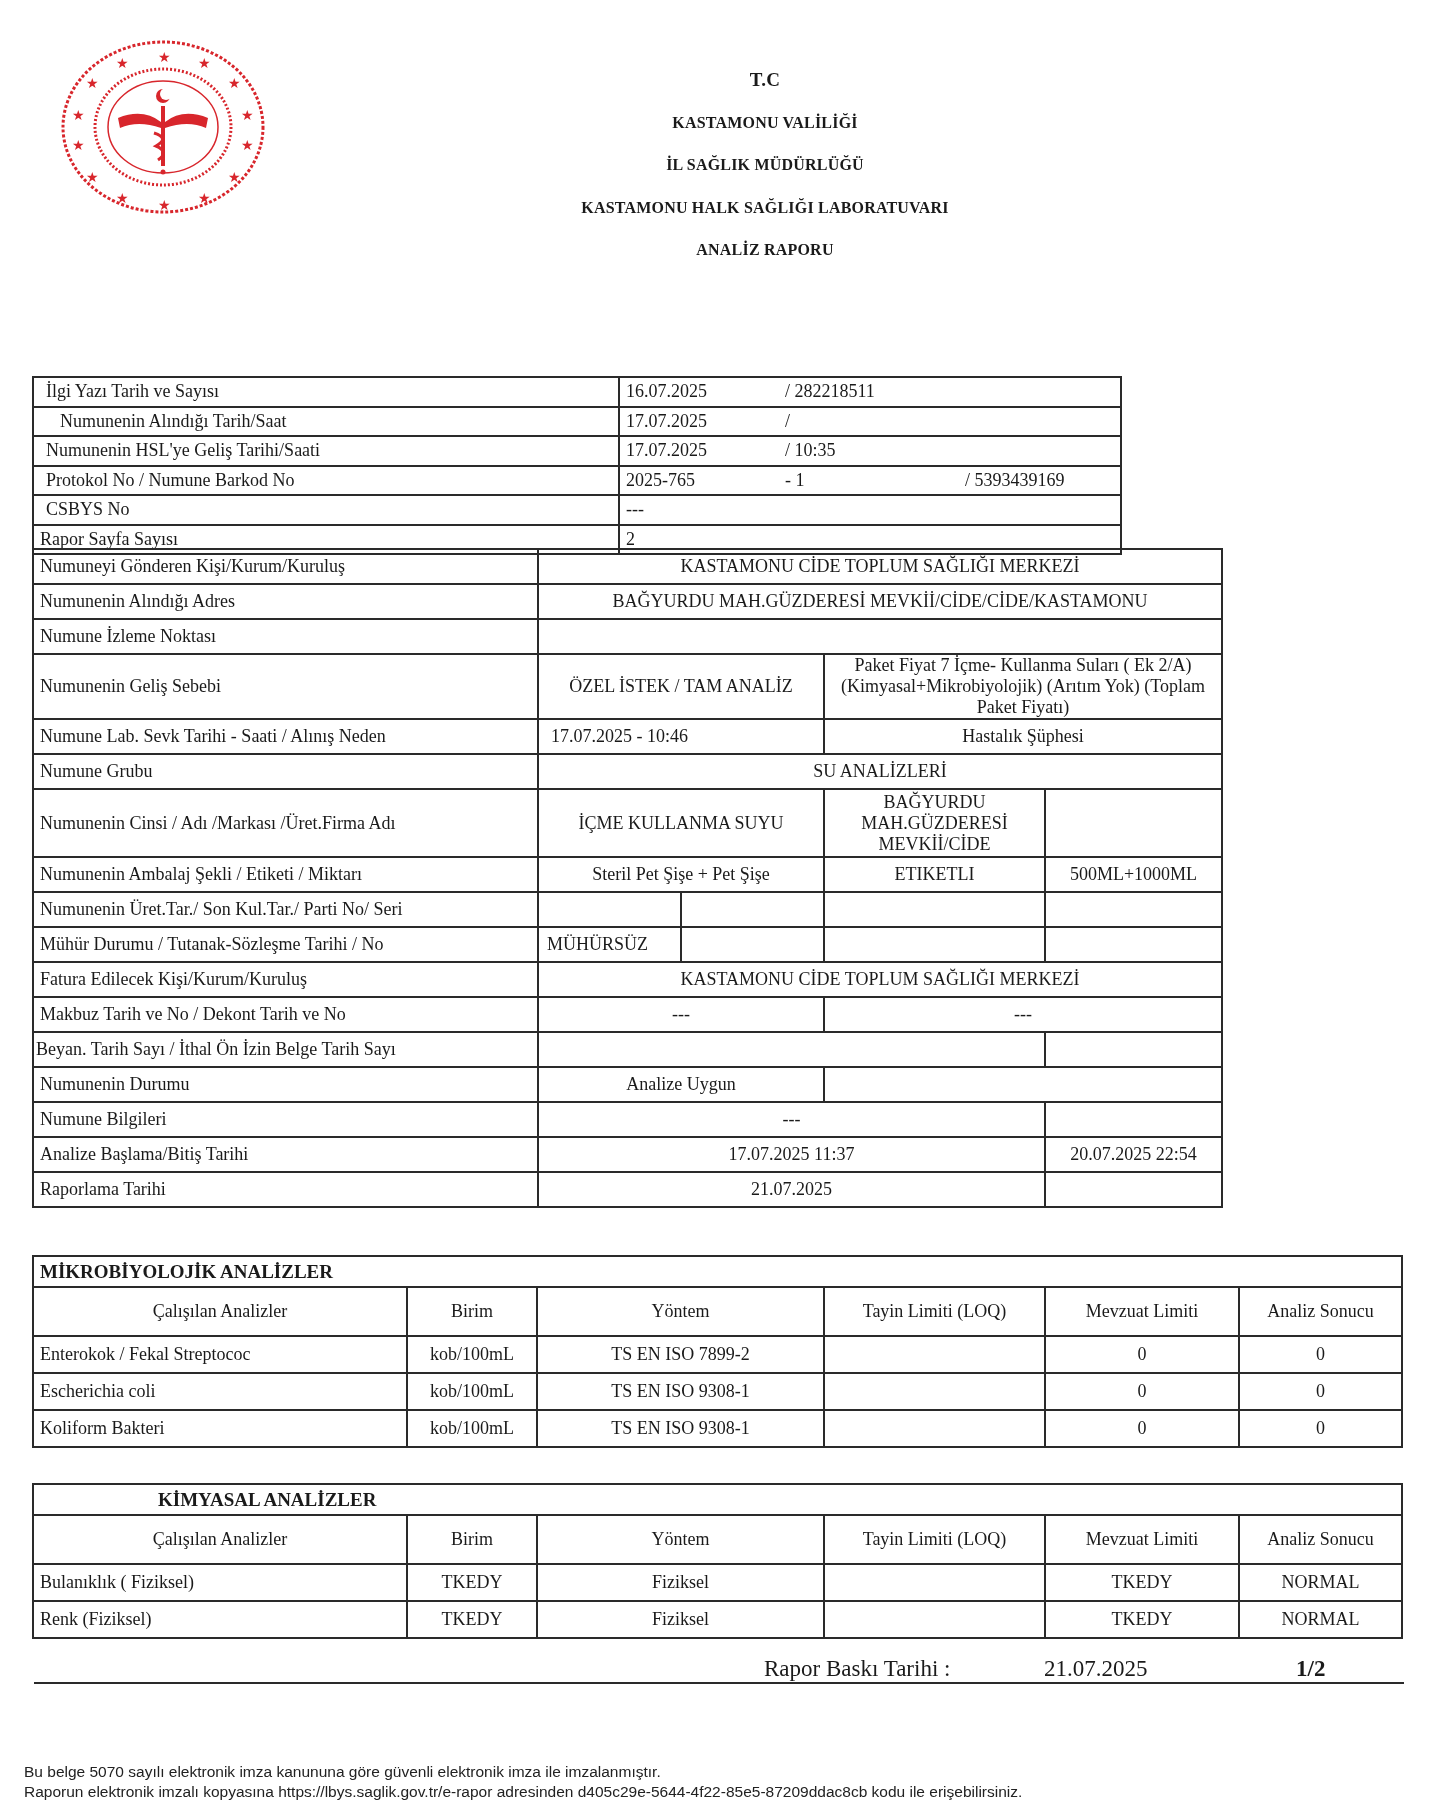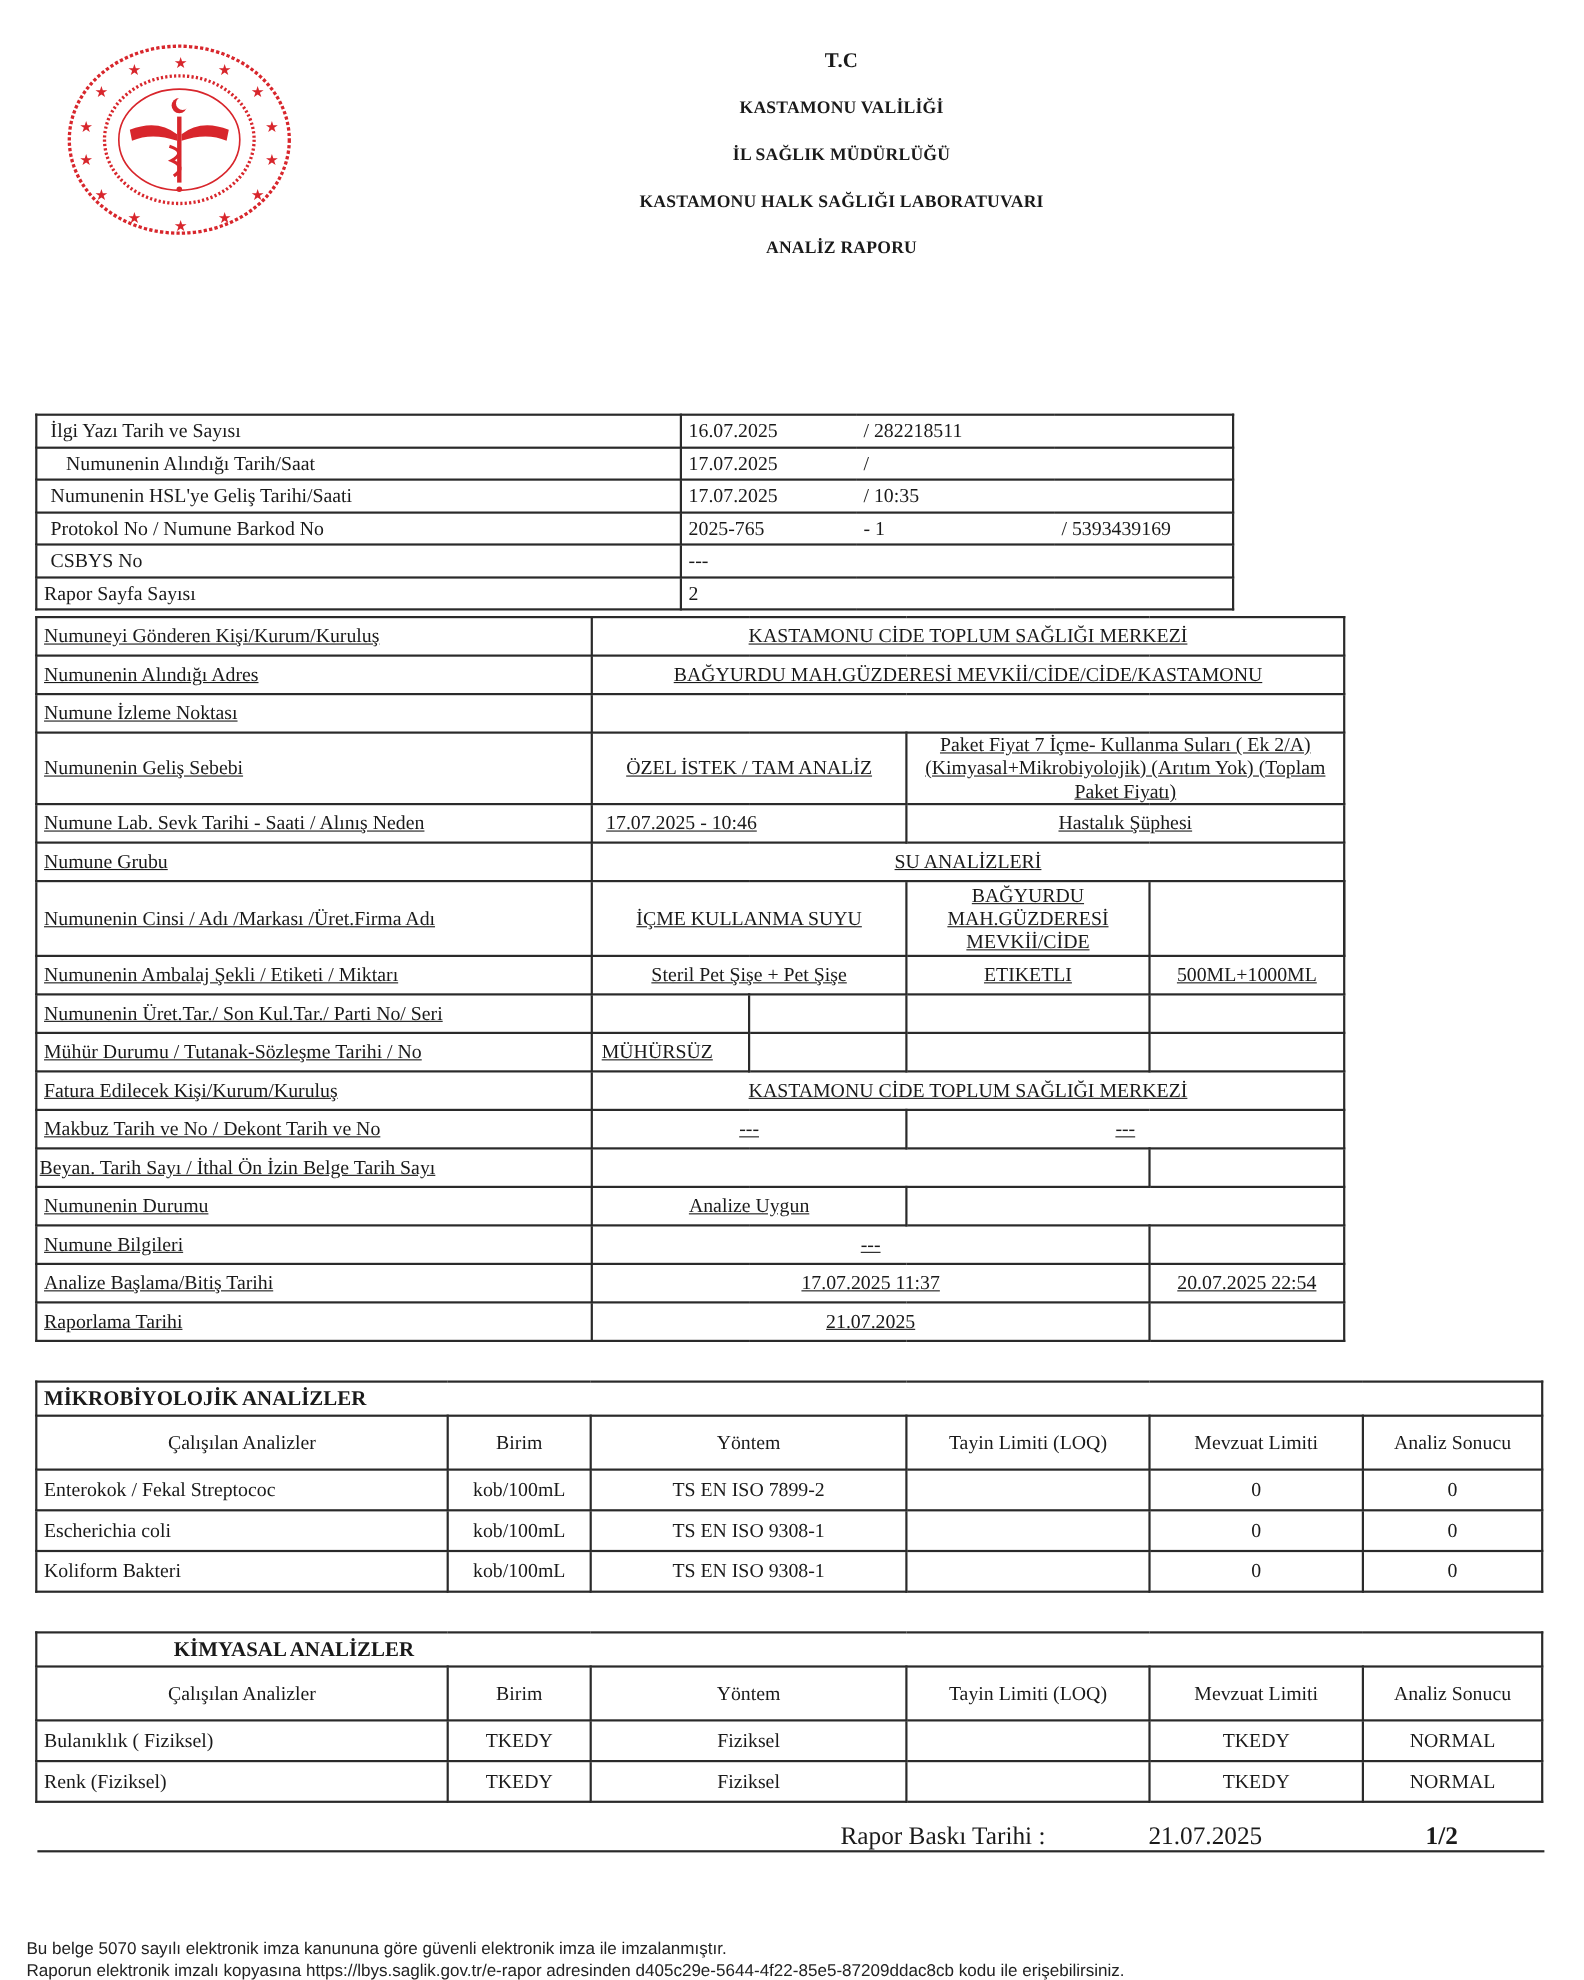--- a/index.html
+++ b/index.html
@@ -1,27 +1,27 @@
 <!DOCTYPE html>
 <html><head>
 <meta charset="utf-8">
 <style>
   html, body { margin:0; padding:0; background:#ffffff; }
   body { width:1440px; height:1800px; position:relative; overflow:hidden;
          font-family:"Liberation Serif","DejaVu Serif",serif; color:#1a1a1a; }
   .logo { position:absolute; left:58px; top:38px; width:210px; height:178px; }
-  .header { position:absolute; left:430px; top:35px; width:670px; text-align:center; }
+  .header { position:absolute; left:430px; top:59px; width:670px; text-align:center; }
   .header div { font-weight:bold; font-size:16px; height:42.5px; line-height:42.5px; letter-spacing:0.2px; }
   .header .tc { font-size:19px; }
 
   table { border-collapse:collapse; table-layout:fixed; position:absolute; left:32px; width:1090px; }
   td, th { border:2px solid #2a2a2a; font-size:18px; padding:0 6px; overflow:hidden; white-space:nowrap; }
   .t1 td { height:27.5px; }
   .t1 { top:376px; }
-  .t2 { top:560px;text-decoration:underline; }
+  .t2 { top:548px; }
   .t2 td { height:33px; }
   .c { text-align:center; }
   .multi { white-space:normal; line-height:21px; }
   .micro { top:1255px; }
   .chem { top:1467px;margin-top:16px; }
   .res td { height:35px; }
   .res th { height:47px; font-weight:normal; font-size:18px; }
   .res .title-row td { height:29px; font-weight:bold; font-size:19px; border-bottom:2px solid #2a2a2a; }
   .footer { position:absolute; left:34px; top:1654px; width:1370px; height:28px; border-bottom:2px solid #2a2a2a; font-size:23px; }
   .footer span { position:absolute; top:2px; }

